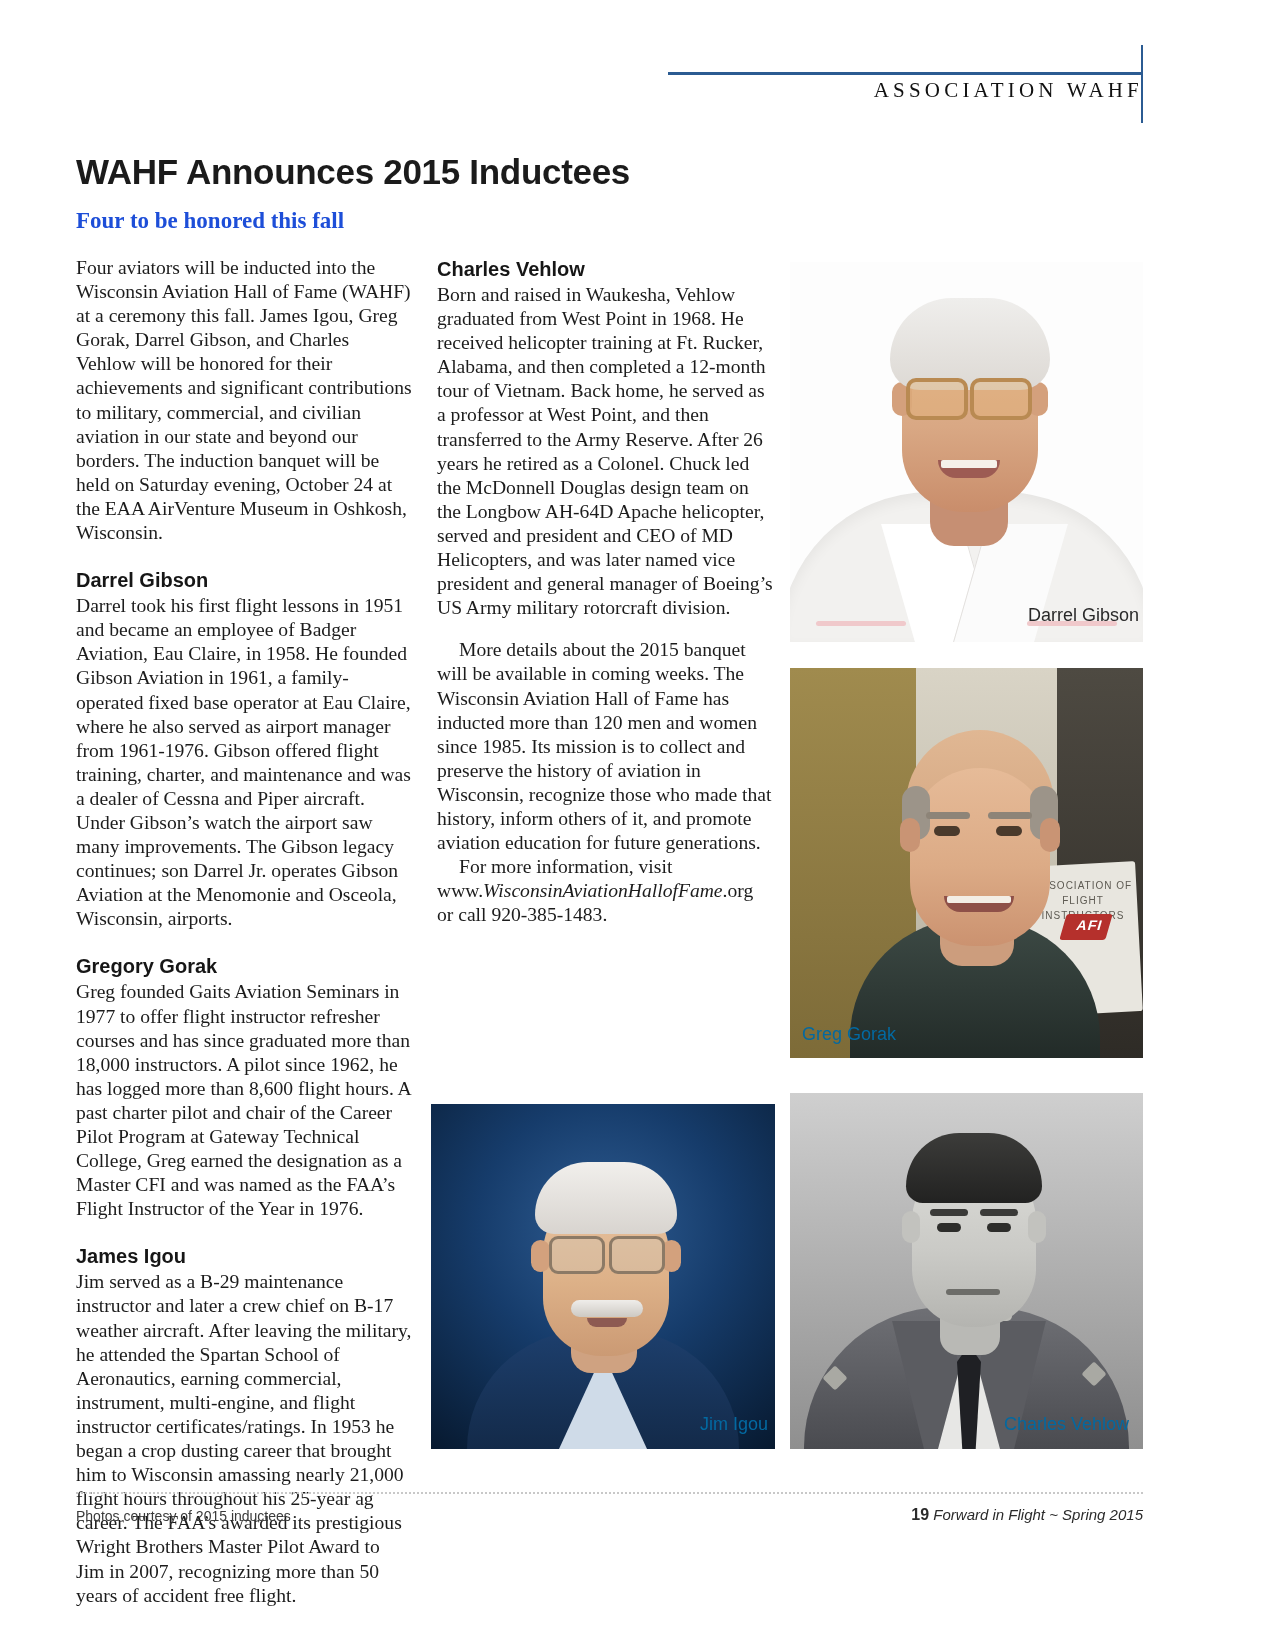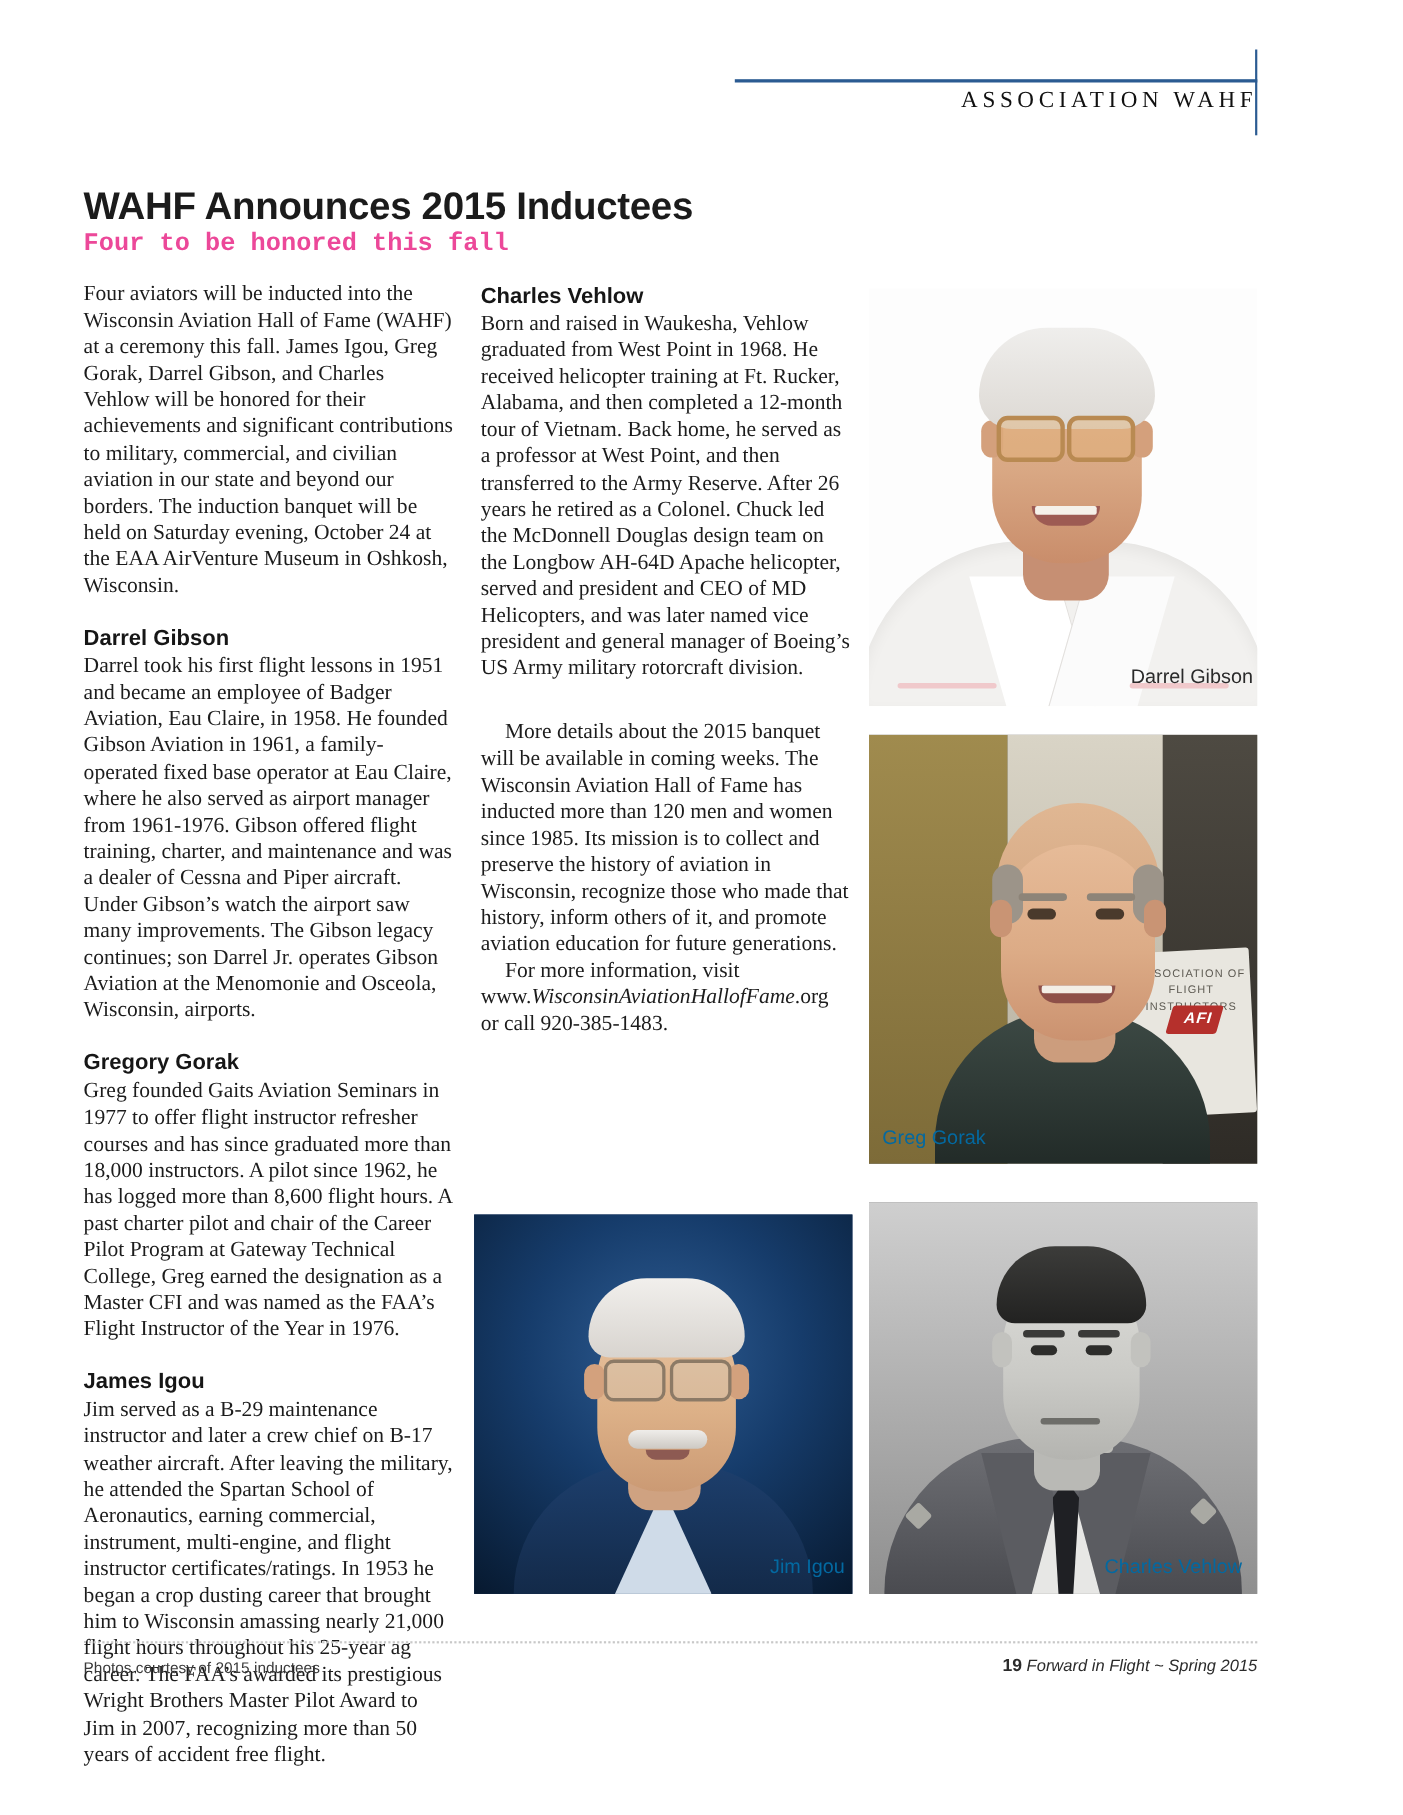--- a/index.html
+++ b/index.html
@@ -24,50 +24,50 @@
   }
   .hdr-title{
     position:absolute;right:132px;top:78px;
     font-family:"Liberation Serif",serif;
     font-size:21px;letter-spacing:4.2px;color:#111;
     white-space:nowrap;
   }
 
   
   .headline{
-    position:absolute;left:76px;top:168px;
+    position:absolute;left:76px;top:152px;
     font-family:"Liberation Sans",sans-serif;
     font-weight:bold;font-size:35px;color:#1b1b1b;
     letter-spacing:-0.3px;white-space:nowrap;
   }
   .subhead{
     position:absolute;left:76px;top:208px;
-    font-family:Liberation Mono, monospace;
-    font-weight:bold;font-size:23px;color:#ec4899;
+    font-family:Liberation Serif, serif;
+    font-weight:bold;font-size:23px;color:#1d4ed8;
     white-space:nowrap;
   }
 
   
   .col{
     position:absolute;top:256px;
     font-family:"Liberation Serif",serif;
     font-size:19.6px;line-height:24.1px;
     text-align:left;color:#1c1c1c;
   }
   .col-left{left:76px;width:336px;}
   .col-mid{left:437px;width:336px;}
 
   .sect-head{
     font-family:"Liberation Sans",sans-serif;
     font-weight:bold;font-size:20px;line-height:26px;
     color:#161616;margin:0 0 1px 0;
   }
   .sect-head.spaced{margin-top:22px;}
   p.body{margin:0;}
-  p.body.indent{text-indent:22px;margin-top:34px;}
+  p.body.indent{text-indent:22px;margin-top:18px;}
   p.body.tight{margin-top:0;text-indent:22px;}
   .ital{font-style:italic;}
 
   
   .photo{position:absolute;overflow:hidden;}
   .cap{
     position:absolute;
     font-family:"Liberation Sans",sans-serif;
     font-size:18px;
     white-space:nowrap;

